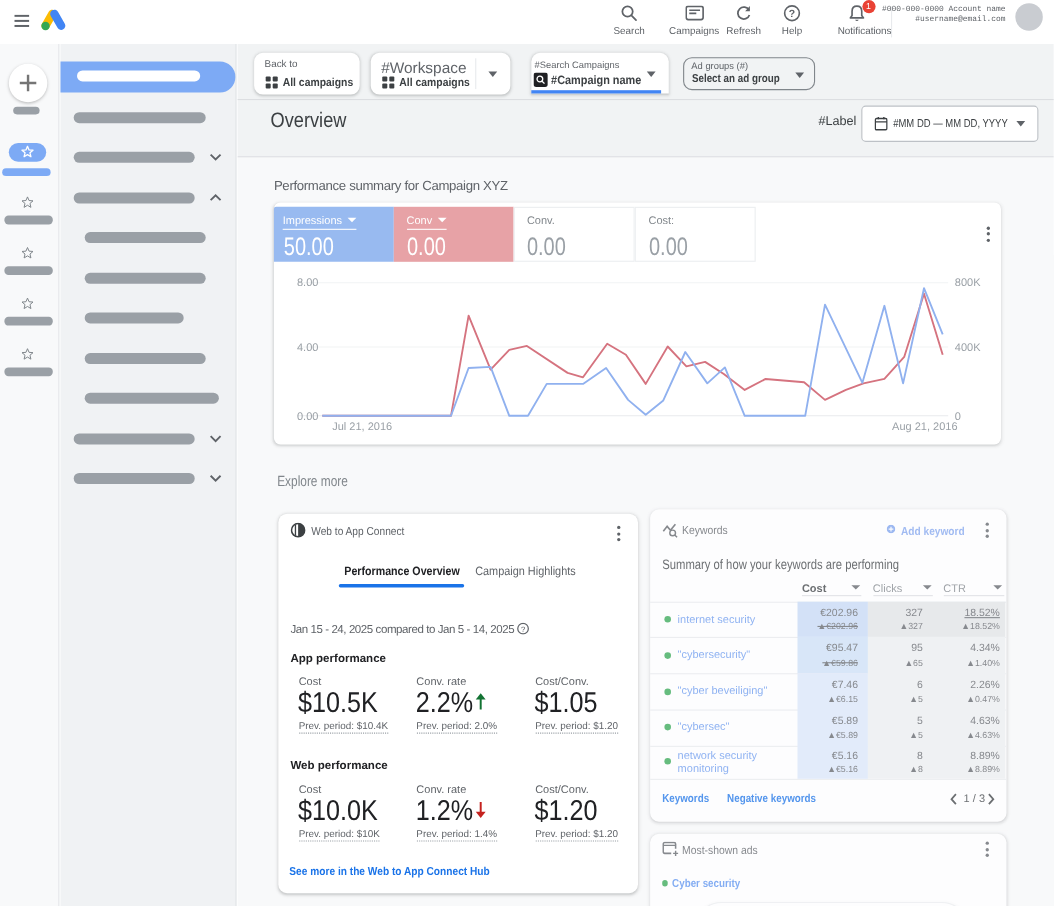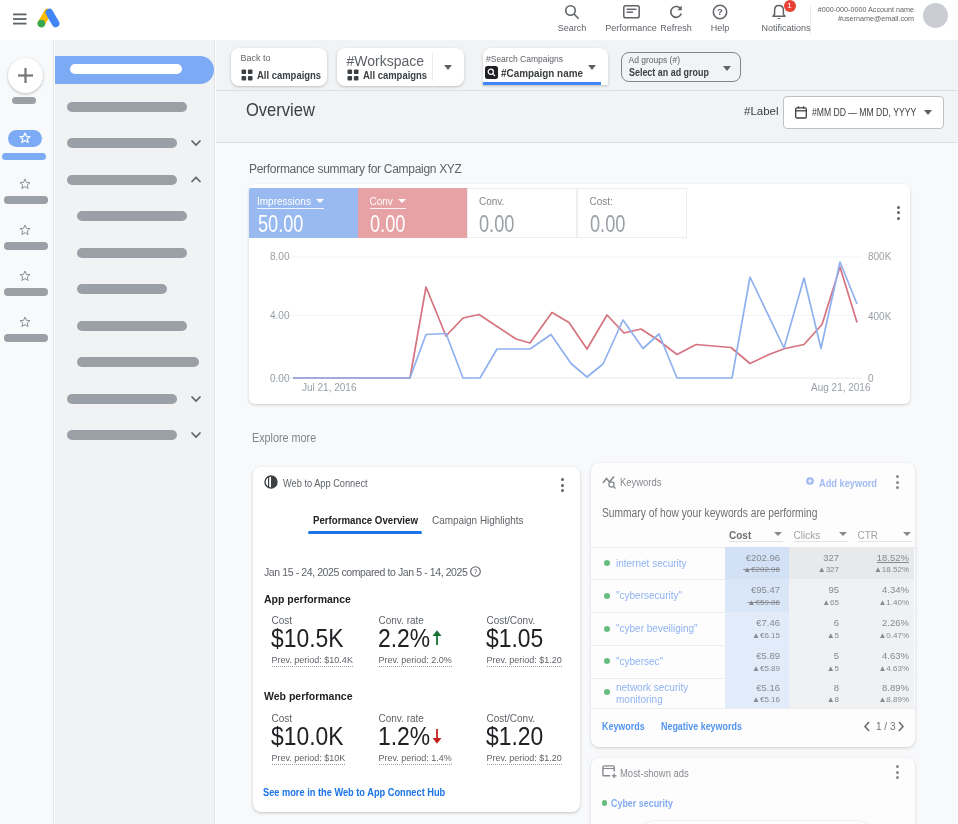--- a/index.html
+++ b/index.html
@@ -48,21 +48,21 @@
   <circle cx="6.5" cy="6.5" r="4.7" fill="none" stroke="#5f6368" stroke-width="1.6"></circle>
   <line x1="10.2" y1="10.2" x2="14.2" y2="14.2" stroke="#5f6368" stroke-width="1.6" stroke-linecap="round"></line>
 </svg>
 <div class="abs" style="left:542px;top:23px;width:60px;text-align:center;font-size:9px;color:#5f6368;">Search</div>
 
 <svg class="abs" style="left:623px;top:5px;" width="17" height="14" viewBox="0 0 17 14">
   <rect x="0.8" y="0.8" width="15.4" height="12" rx="1.8" fill="none" stroke="#5f6368" stroke-width="1.5"></rect>
   <line x1="3.6" y1="4.3" x2="13.4" y2="4.3" stroke="#5f6368" stroke-width="1.5"></line>
   <line x1="3.6" y1="7.2" x2="10" y2="7.2" stroke="#5f6368" stroke-width="1.5"></line>
 </svg>
-<div class="abs" style="left:600px;top:23px;width:62px;text-align:center;font-size:9px;color:#5f6368;">Performance</div>
+<div class="abs" style="left:600px;top:23px;width:62px;text-align:center;font-size:9px;color:#5f6368;">Campaigns</div>
 
 <svg class="abs" style="left:668px;top:4px;" width="16" height="16" viewBox="0 0 16 16">
   <path d="M 12.9 5.3 A 5.4 5.4 0 1 0 13.3 9.6" fill="none" stroke="#5f6368" stroke-width="1.6"></path>
   <path d="M 13.7 1.4 L 13.7 6.2 L 9.4 6.2 Z" fill="#5f6368"></path>
 </svg>
 <div class="abs" style="left:646px;top:23px;width:60px;text-align:center;font-size:9px;color:#5f6368;">Refresh</div>
 
 <svg class="abs" style="left:712px;top:4px;" width="16" height="16" viewBox="0 0 16 16">
   <circle cx="8" cy="8" r="6.7" fill="none" stroke="#5f6368" stroke-width="1.5"></circle>
   <text x="8" y="11.4" font-size="9.5" font-family="Liberation Sans" fill="#5f6368" text-anchor="middle" font-weight="bold">?</text>
@@ -70,21 +70,21 @@
 <div class="abs" style="left:690px;top:23px;width:60px;text-align:center;font-size:9px;color:#5f6368;">Help</div>
 
 <svg class="abs" style="left:771px;top:4px;" width="16" height="17" viewBox="0 0 16 17">
   <path d="M 8 1.5 C 5.2 1.5 3.6 3.6 3.6 6.2 L 3.6 10.2 L 2 12.3 L 14 12.3 L 12.4 10.2 L 12.4 6.2 C 12.4 3.6 10.8 1.5 8 1.5 Z" fill="none" stroke="#5f6368" stroke-width="1.5" stroke-linejoin="round"></path>
   <path d="M 6.4 14 A 1.7 1.7 0 0 0 9.6 14 Z" fill="#5f6368"></path>
 </svg>
 <div class="abs" style="left:810px;top:6px;width:1px;height:28px;background:#e8eaed;"></div>
 <div class="abs" style="left:783.5px;top:0px;width:12px;height:12px;border-radius:50%;background:#e94235;color:#fff;font-size:8px;text-align:center;line-height:12px;">1</div>
 <div class="abs" style="left:748px;top:23px;width:76px;text-align:center;font-size:9px;color:#5f6368;">Notifications</div>
 
-<div class="abs nowrap" style="right:44px;top:5px;text-align:right;font-size:7.2px;color:#5f6368;line-height:9px;">#000-000-0000 Account name<br>#username@email.com</div>
+<div class="abs nowrap" style="right:44px;top:5px;text-align:right;font-size:7.2px;color:#5f6368;line-height:9px;font-family:Liberation Mono, monospace;">#000-000-0000 Account name<br>#username@email.com</div>
 <div class="abs" style="left:923px;top:3px;width:25px;height:25px;border-radius:50%;background:#c9ccd1;"></div>
 
 <div class="abs" style="left:8px;top:58px;width:35px;height:35px;border-radius:50%;background:#fff;box-shadow:0 1px 3px rgba(0,0,0,.25);"></div>
 <svg class="abs" style="left:17px;top:67px;" width="17" height="17" viewBox="0 0 17 17">
   <line x1="8.5" y1="1" x2="8.5" y2="16" stroke="#757575" stroke-width="2.2"></line>
   <line x1="1" y1="8.5" x2="16" y2="8.5" stroke="#757575" stroke-width="2.2"></line>
 </svg>
 <div class="abs" style="left:12px;top:97px;width:24px;height:7px;border-radius:3.5px;background:#9aa0a6;"></div>
 
 <div class="abs" style="left:8px;top:129.5px;width:34px;height:17.5px;border-radius:9px;background:#7daaf5;"></div>

